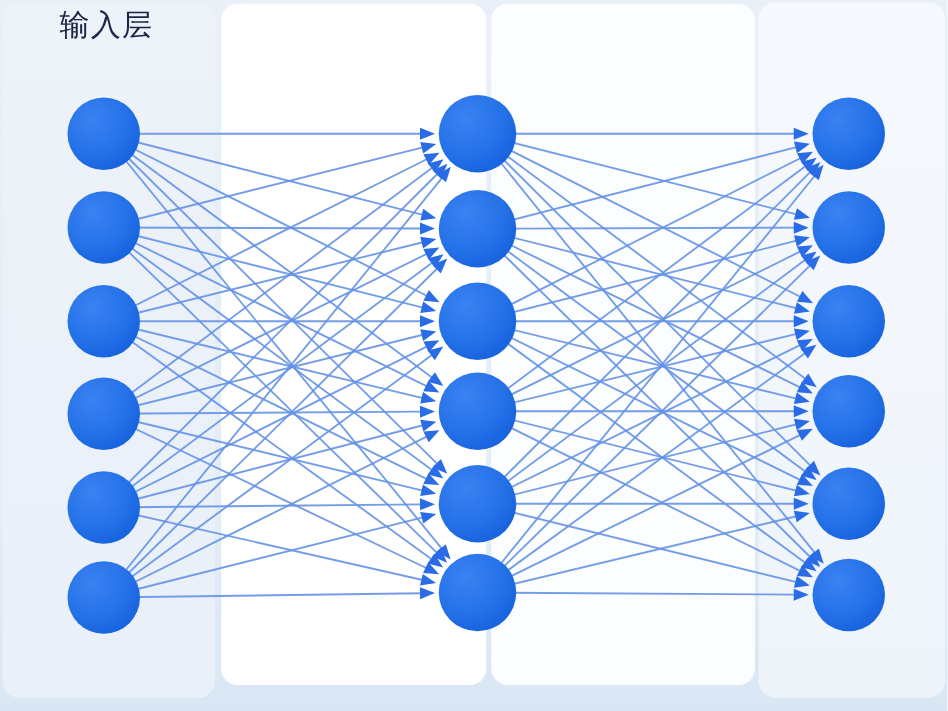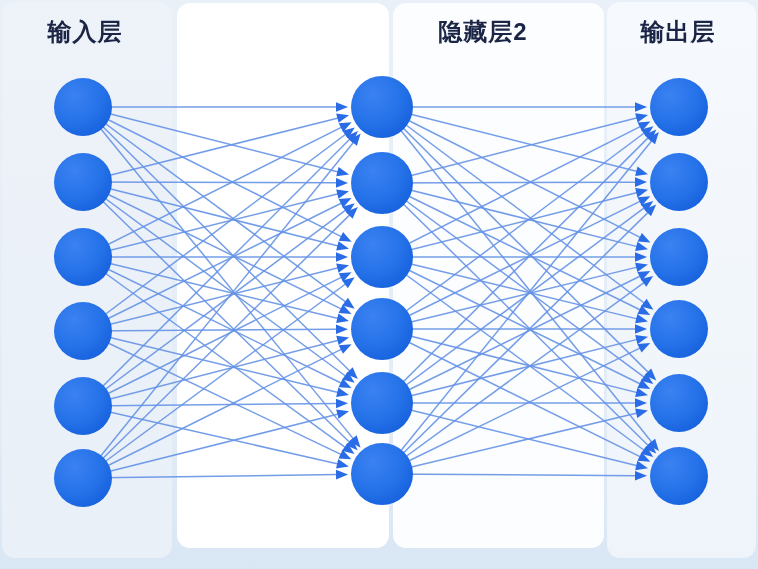--- a/index.html
+++ b/index.html
@@ -9,39 +9,37 @@
     background:linear-gradient(180deg,#e9f0f8 0%,#e4edf7 70%,#d9e6f4 100%);
     position:relative;
   }
   .stage{position:absolute;inset:0;}
   .panel{position:absolute;border-radius:13px;}
   .panel-1{left:2px;top:2px;width:170px;height:556px;background:linear-gradient(180deg,#eef2f9,#e9f0f8);}
   .panel-2{left:177px;top:3px;width:212px;height:545px;background:#ffffff;}
   .panel-3{left:393px;top:3px;width:211px;height:545px;background:#fcfdff;}
   .panel-4{left:607px;top:2px;width:149px;height:556px;background:linear-gradient(180deg,#f6f9fd,#eef4fa);}
   .layer-label{
-    position:absolute;top:16px;height:32px;line-height:32px;
+    position:absolute;top:5px;height:32px;line-height:32px;
     transform:translateX(-50%);
-    font-size:24px;font-weight:700;color:#1b2545;
+    font-size:24px;font-weight:400;color:#1b2545;
     white-space:nowrap;letter-spacing:1px;
   }
   svg.net{position:absolute;left:0;top:0;}
 </style>
 </head>
 <body>
 
 <div class="stage">
   <div class="panel panel-1"></div>
   <div class="panel panel-2"></div>
   <div class="panel panel-3"></div>
   <div class="panel panel-4"></div>
 
   <div class="layer-label" style="left:85px">输入层</div>
-  <div class="layer-label" style="left:483px">隐藏层2</div>
-  <div class="layer-label" style="left:678px">输出层</div>
 
   <svg class="net" width="758" height="569" viewBox="0 0 758 569">
       <defs>
         <radialGradient id="nodeGrad" cx="35%" cy="30%" r="80%">
           <stop offset="0%" stop-color="#3b82f2"></stop>
           <stop offset="60%" stop-color="#2471e8"></stop>
           <stop offset="100%" stop-color="#155fdc"></stop>
         </radialGradient>
       </defs>
       <g stroke="#6592e6" stroke-width="1.5" stroke-opacity="0.9">

